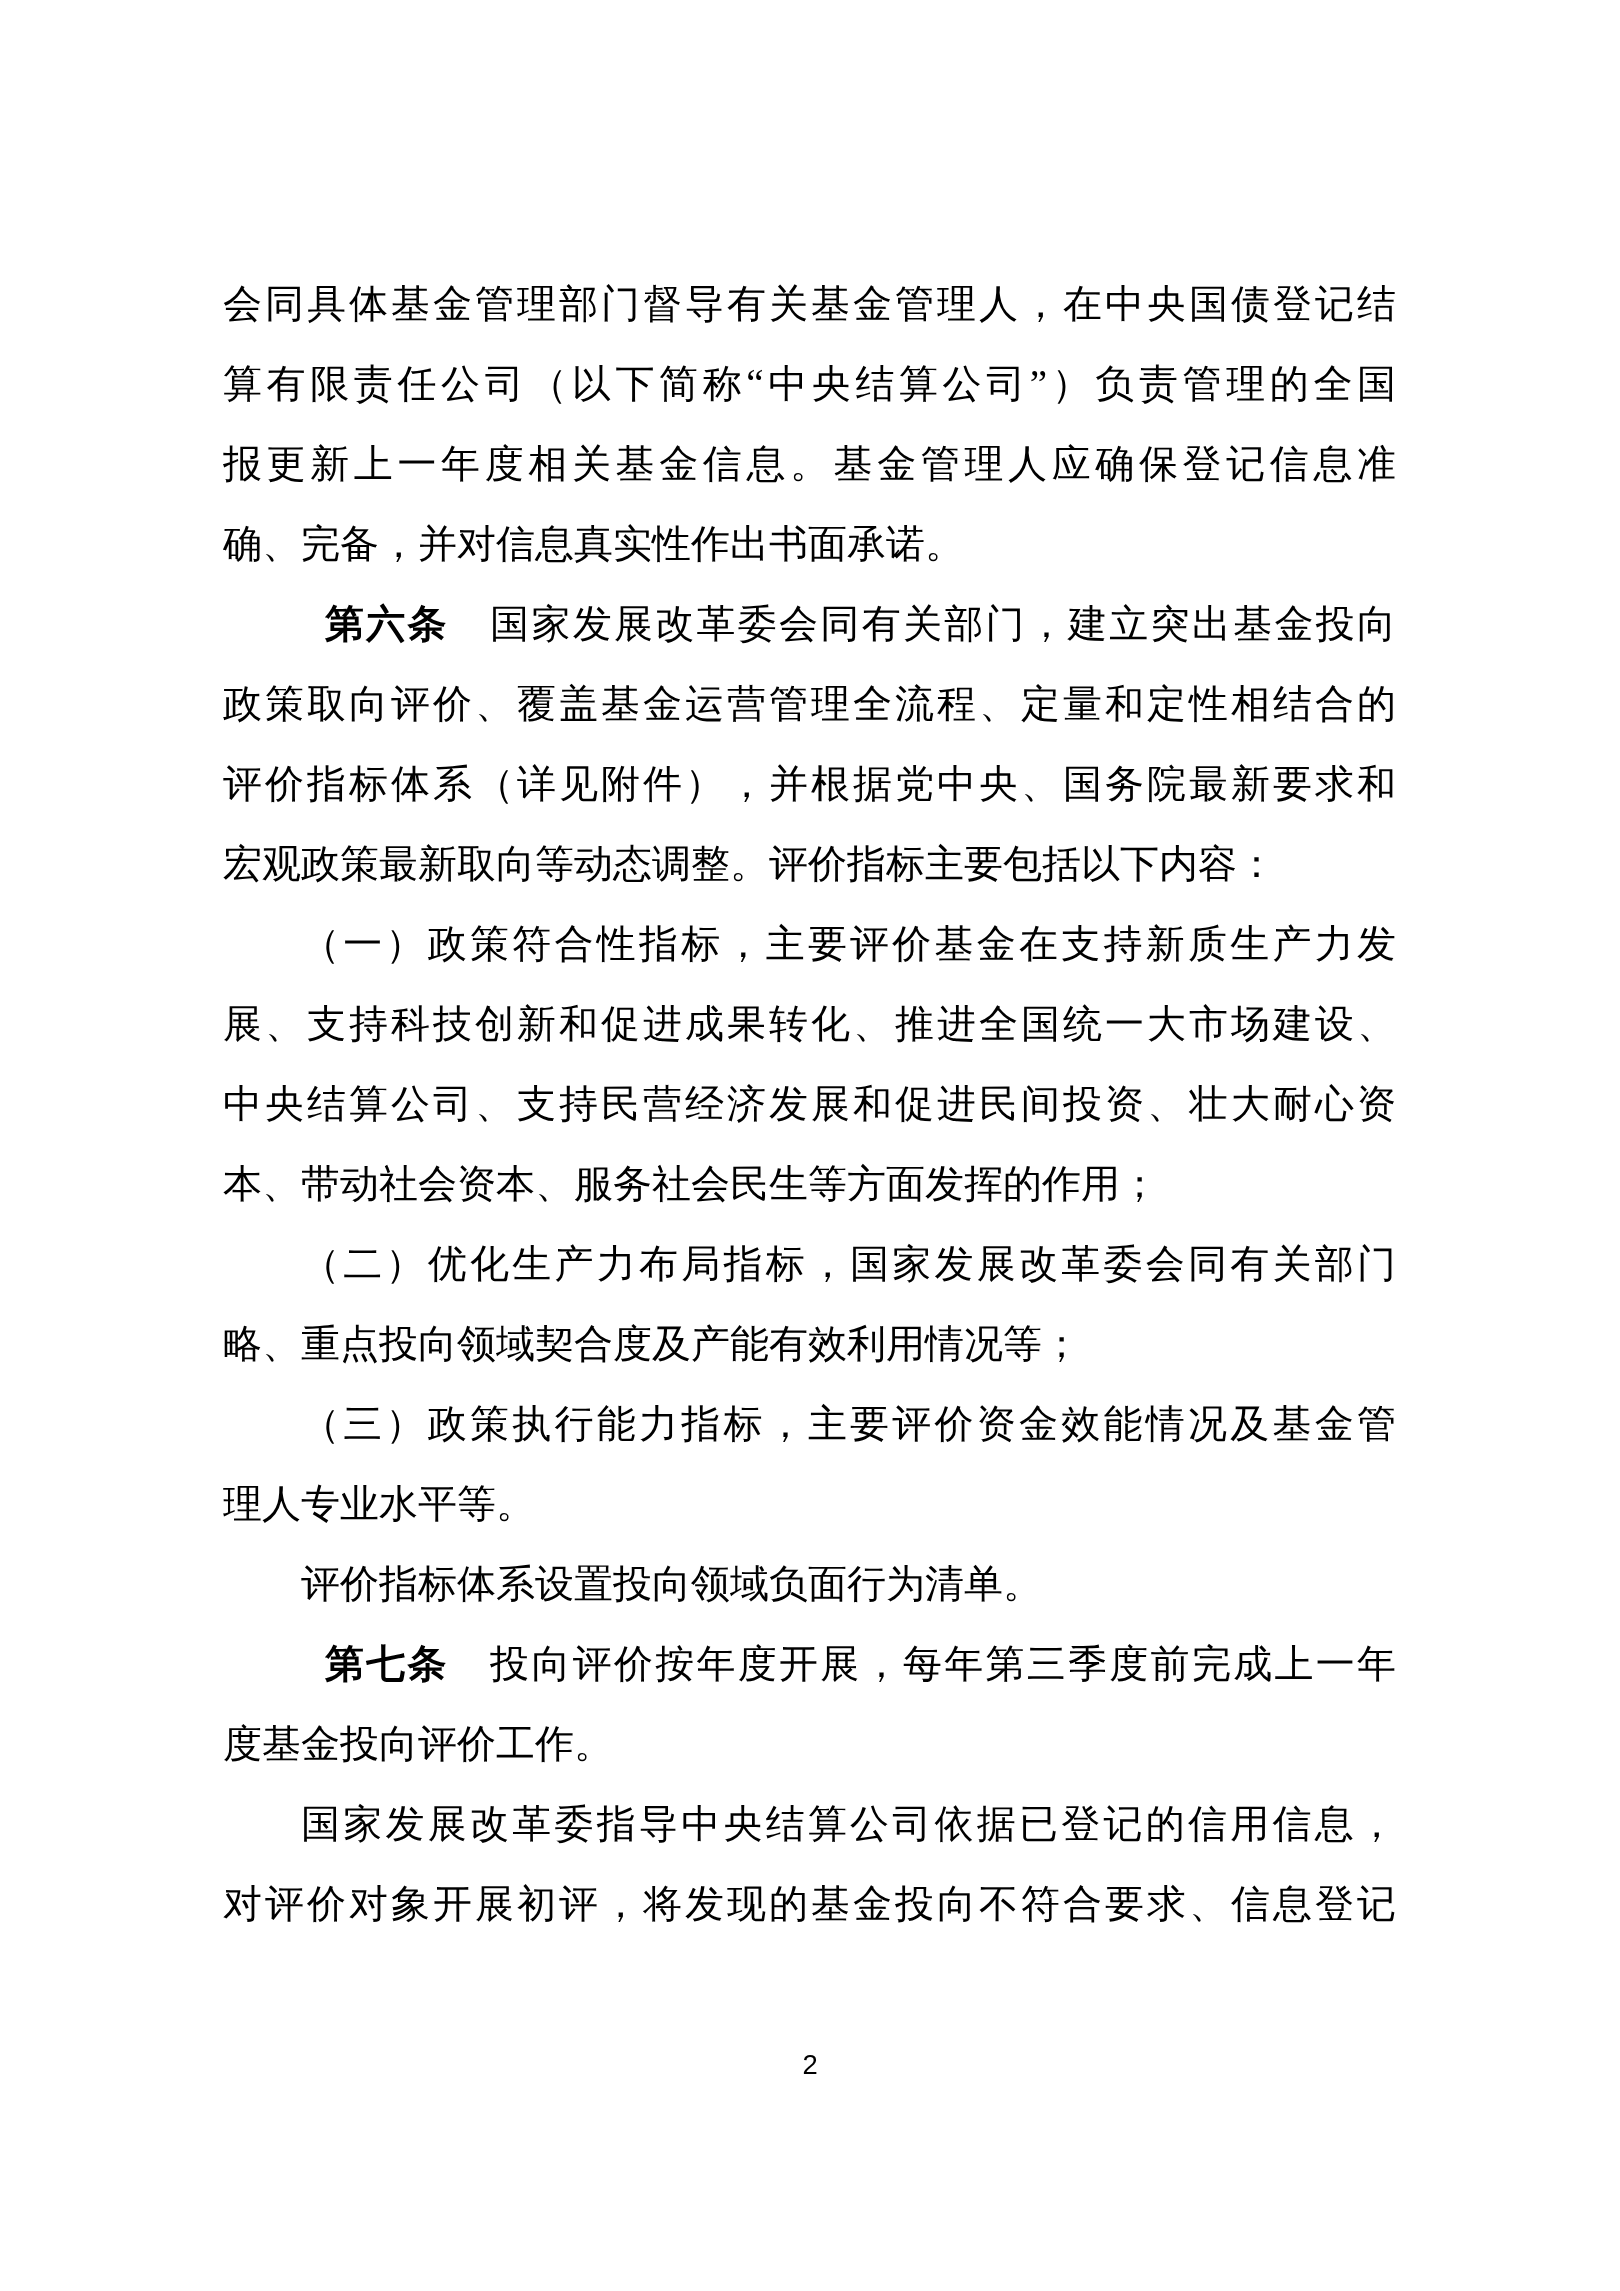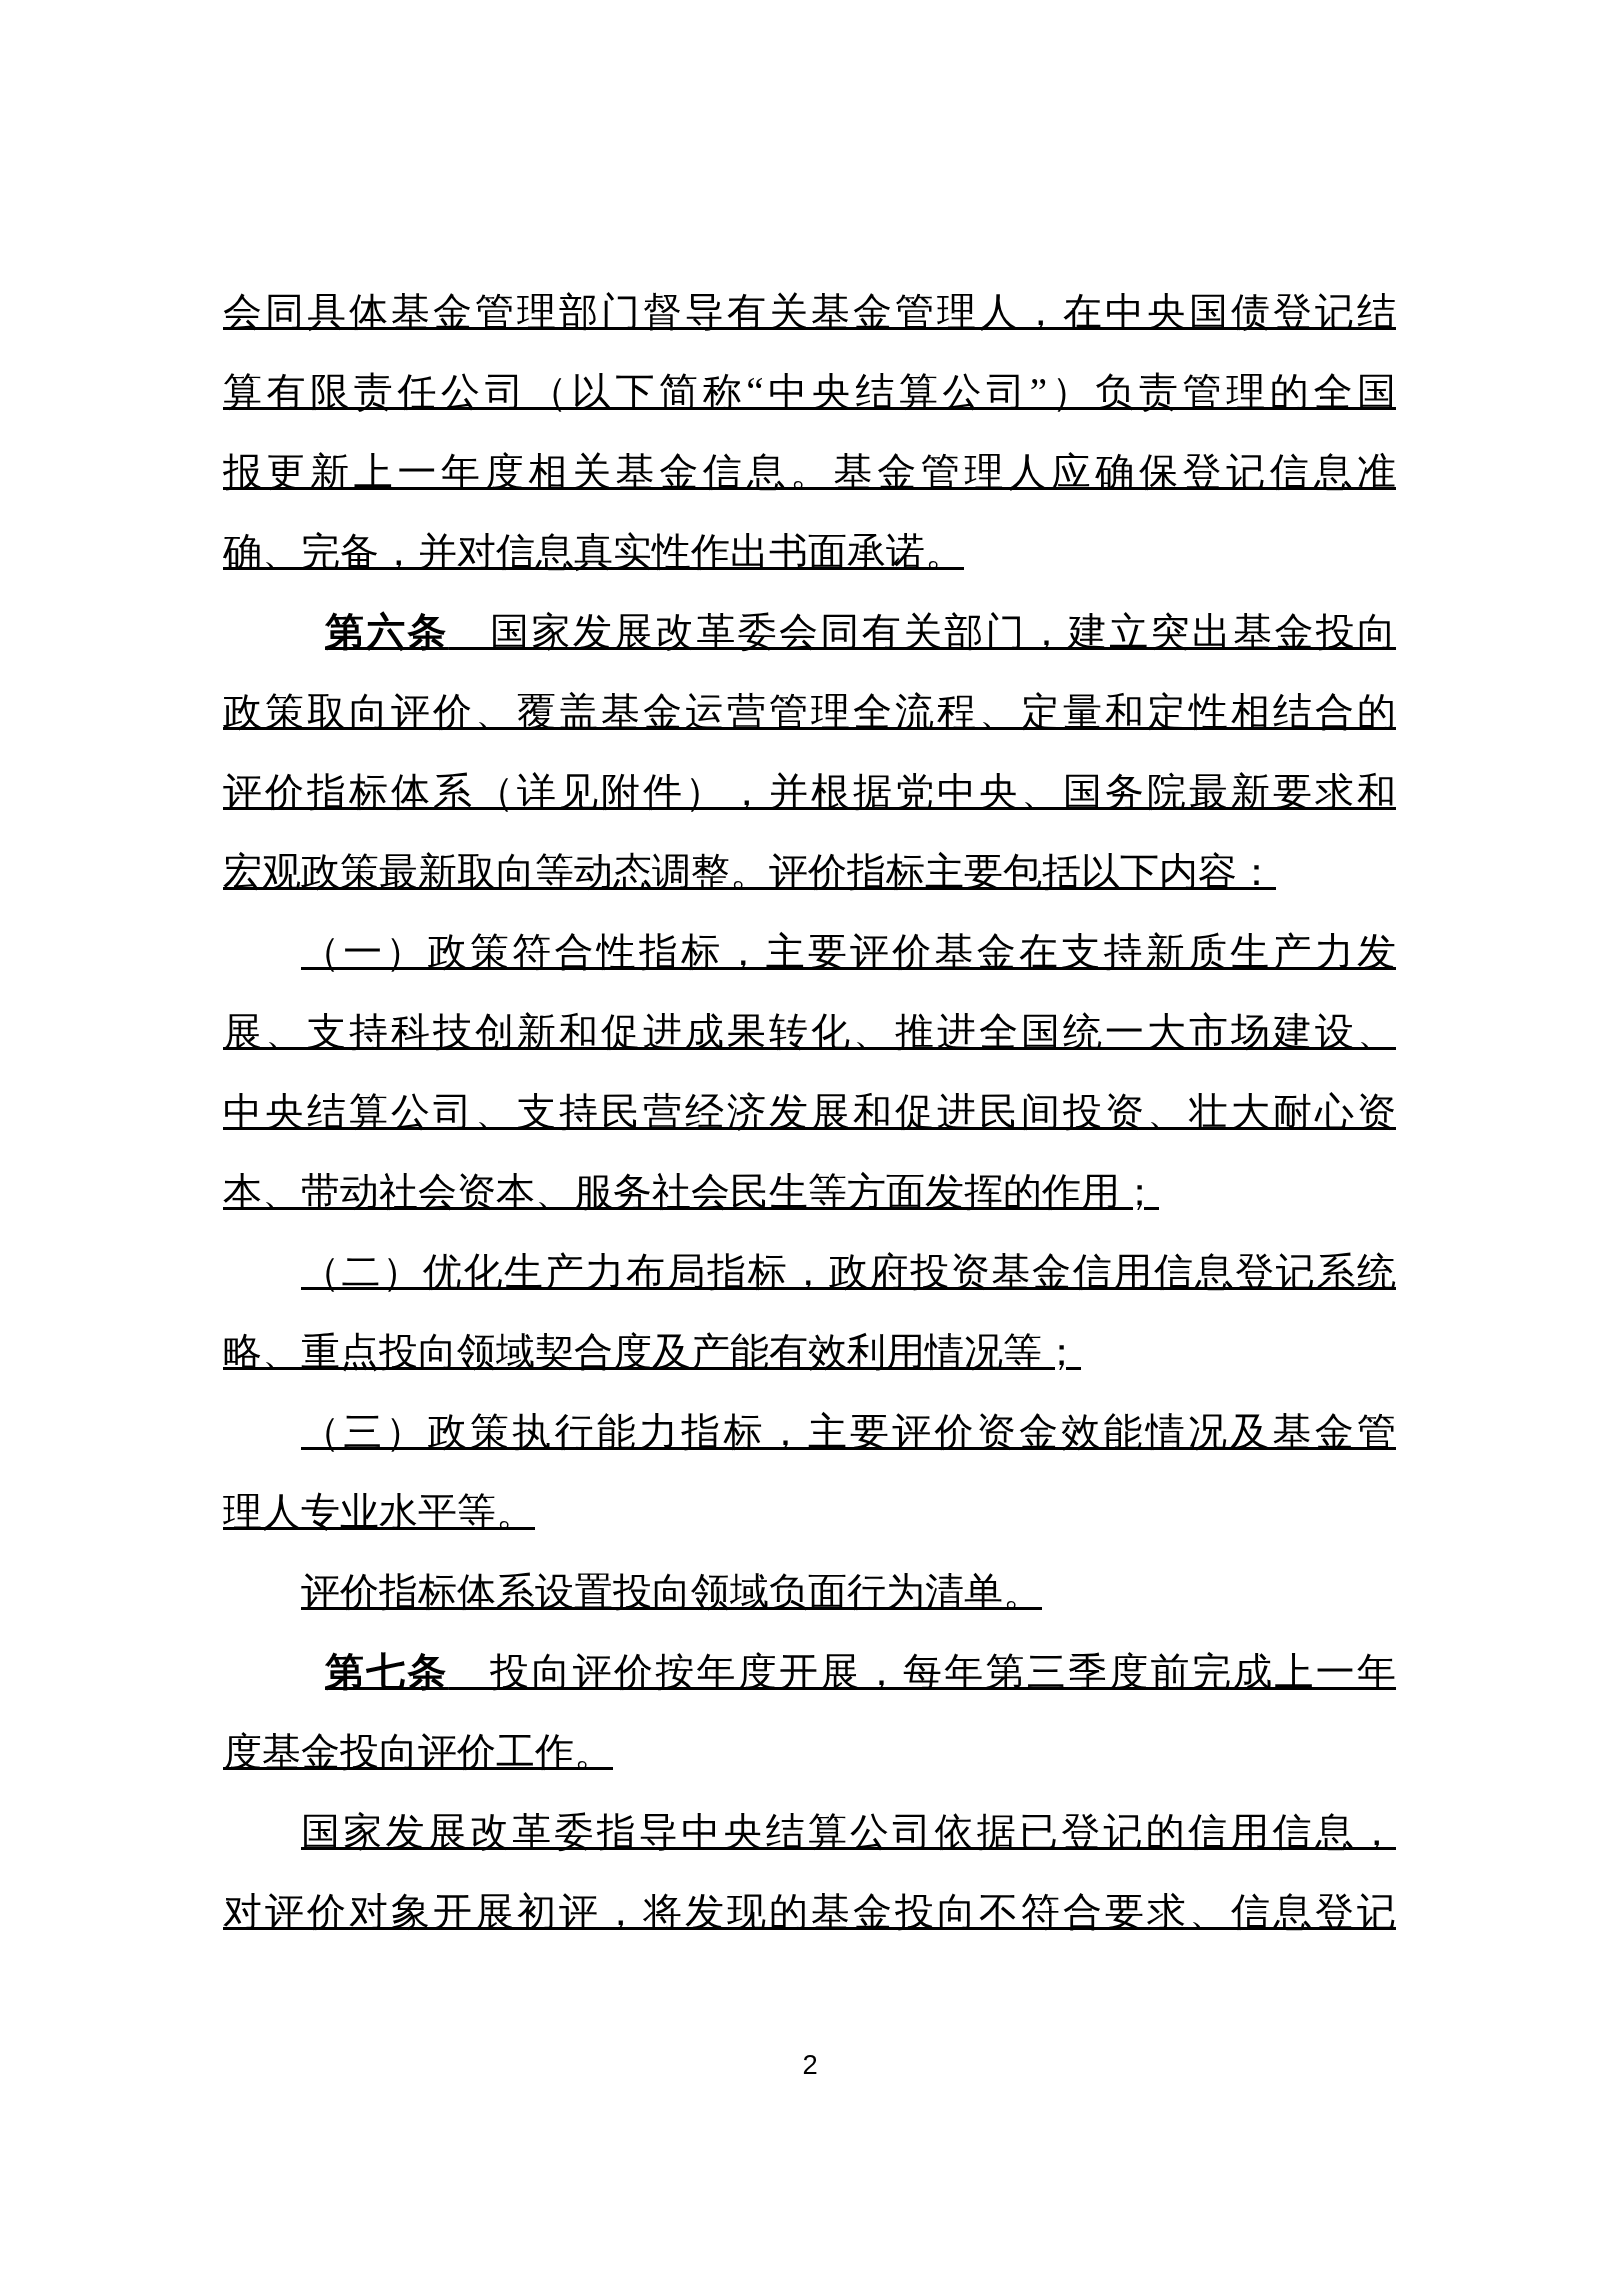--- a/index.html
+++ b/index.html
@@ -16,23 +16,22 @@
     color: #000000;
   }
   .doc-page {
     position: absolute;
     inset: 0;
     background: #ffffff;
   }
   .doc-body {
     position: absolute;
     left: 223px;
-    top: 272px;
+    top: 264px;
     width: 1173px;
-    text-decoration: underline;
   }
   .line {
     font-size: 39px;
     height: 80px;
     line-height: 80px;
     white-space: normal;
     overflow: visible;
   }
   .line.justify {
     text-align: justify;
@@ -69,21 +68,21 @@
       <div class="line justify">报更新上一年度相关基金信息。基金管理人应确保登记信息准</div>
       <div class="line">确、完备，并对信息真实性作出书面承诺。</div>
       <div class="line indent justify"><span class="article-no">第六条</span><span>　国家发展改革委会同有关部门，建立突出基金投向</span></div>
       <div class="line justify">政策取向评价、覆盖基金运营管理全流程、定量和定性相结合的</div>
       <div class="line justify">评价指标体系（详见附件），并根据党中央、国务院最新要求和</div>
       <div class="line">宏观政策最新取向等动态调整。评价指标主要包括以下内容：</div>
       <div class="line indent justify">（一）政策符合性指标，主要评价基金在支持新质生产力发</div>
       <div class="line justify">展、支持科技创新和促进成果转化、推进全国统一大市场建设、</div>
       <div class="line justify">中央结算公司、支持民营经济发展和促进民间投资、壮大耐心资</div>
       <div class="line">本、带动社会资本、服务社会民生等方面发挥的作用；</div>
-      <div class="line indent justify">（二）优化生产力布局指标，政府投资基金信用信息登记系统</div>
+      <div class="line indent justify">（二）优化生产力布局指标，国家发展改革委会同有关部门</div>
       <div class="line">略、重点投向领域契合度及产能有效利用情况等；</div>
       <div class="line indent justify">（三）政策执行能力指标，主要评价资金效能情况及基金管</div>
       <div class="line">理人专业水平等。</div>
       <div class="line indent">评价指标体系设置投向领域负面行为清单。</div>
       <div class="line indent justify"><span class="article-no">第七条</span><span>　投向评价按年度开展，每年第三季度前完成上一年</span></div>
       <div class="line">度基金投向评价工作。</div>
       <div class="line indent justify">国家发展改革委指导中央结算公司依据已登记的信用信息，</div>
       <div class="line justify">对评价对象开展初评，将发现的基金投向不符合要求、信息登记</div>
     </div>
   <div class="footer">

